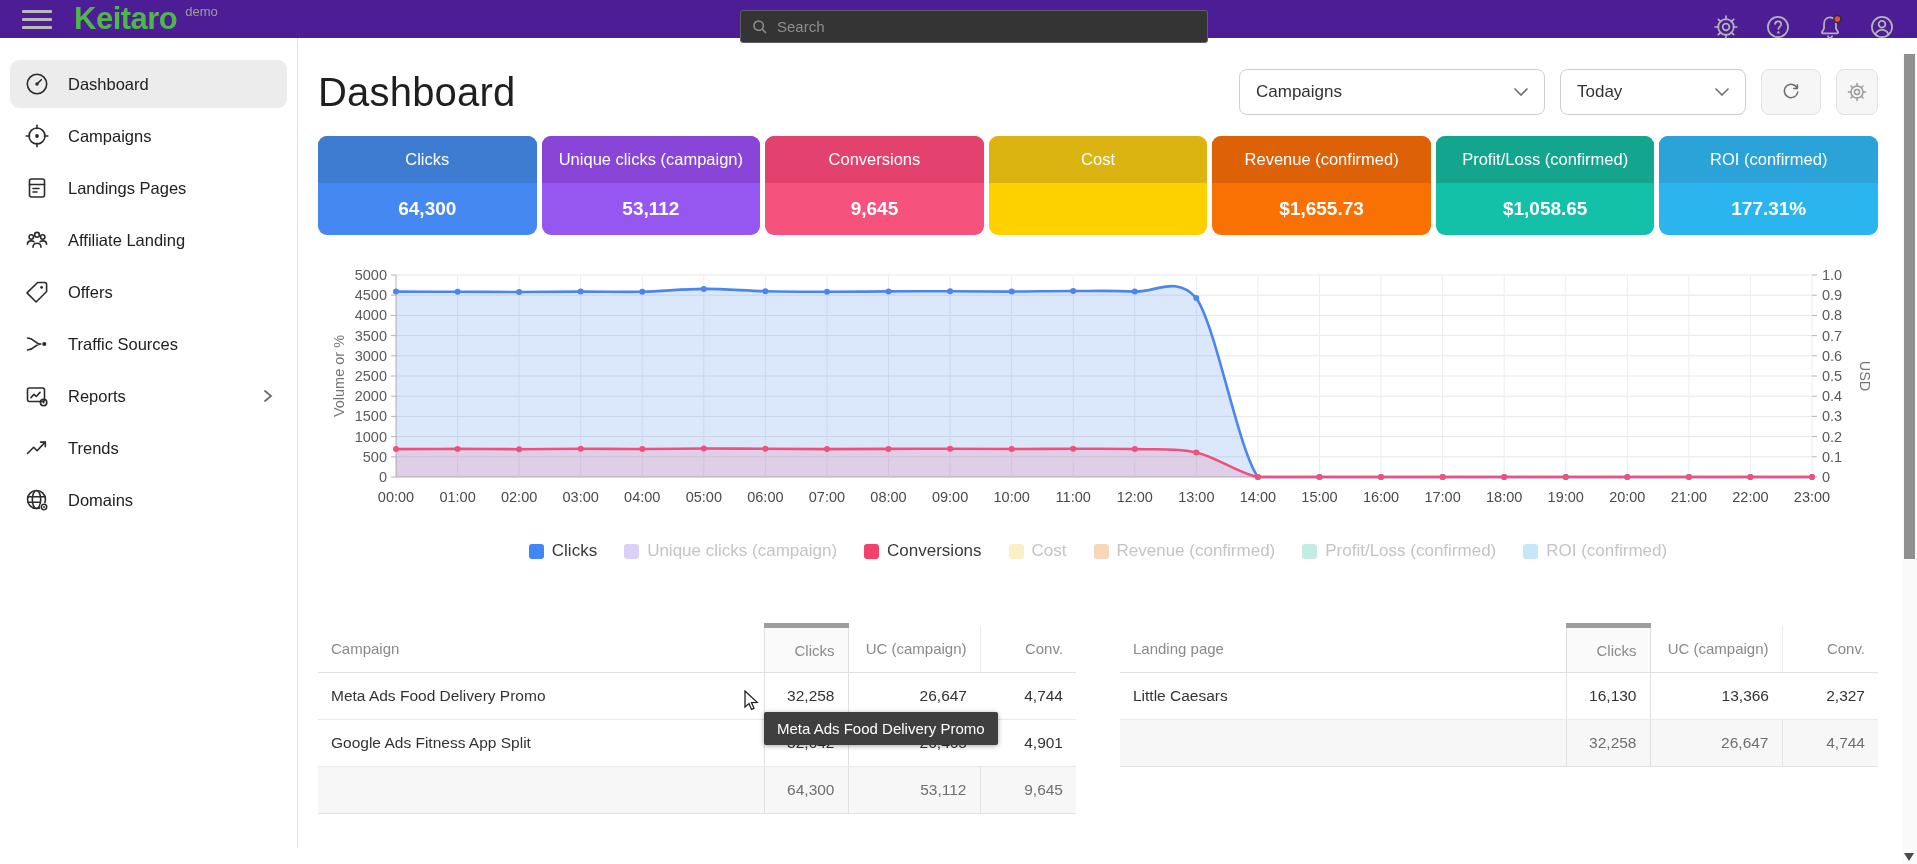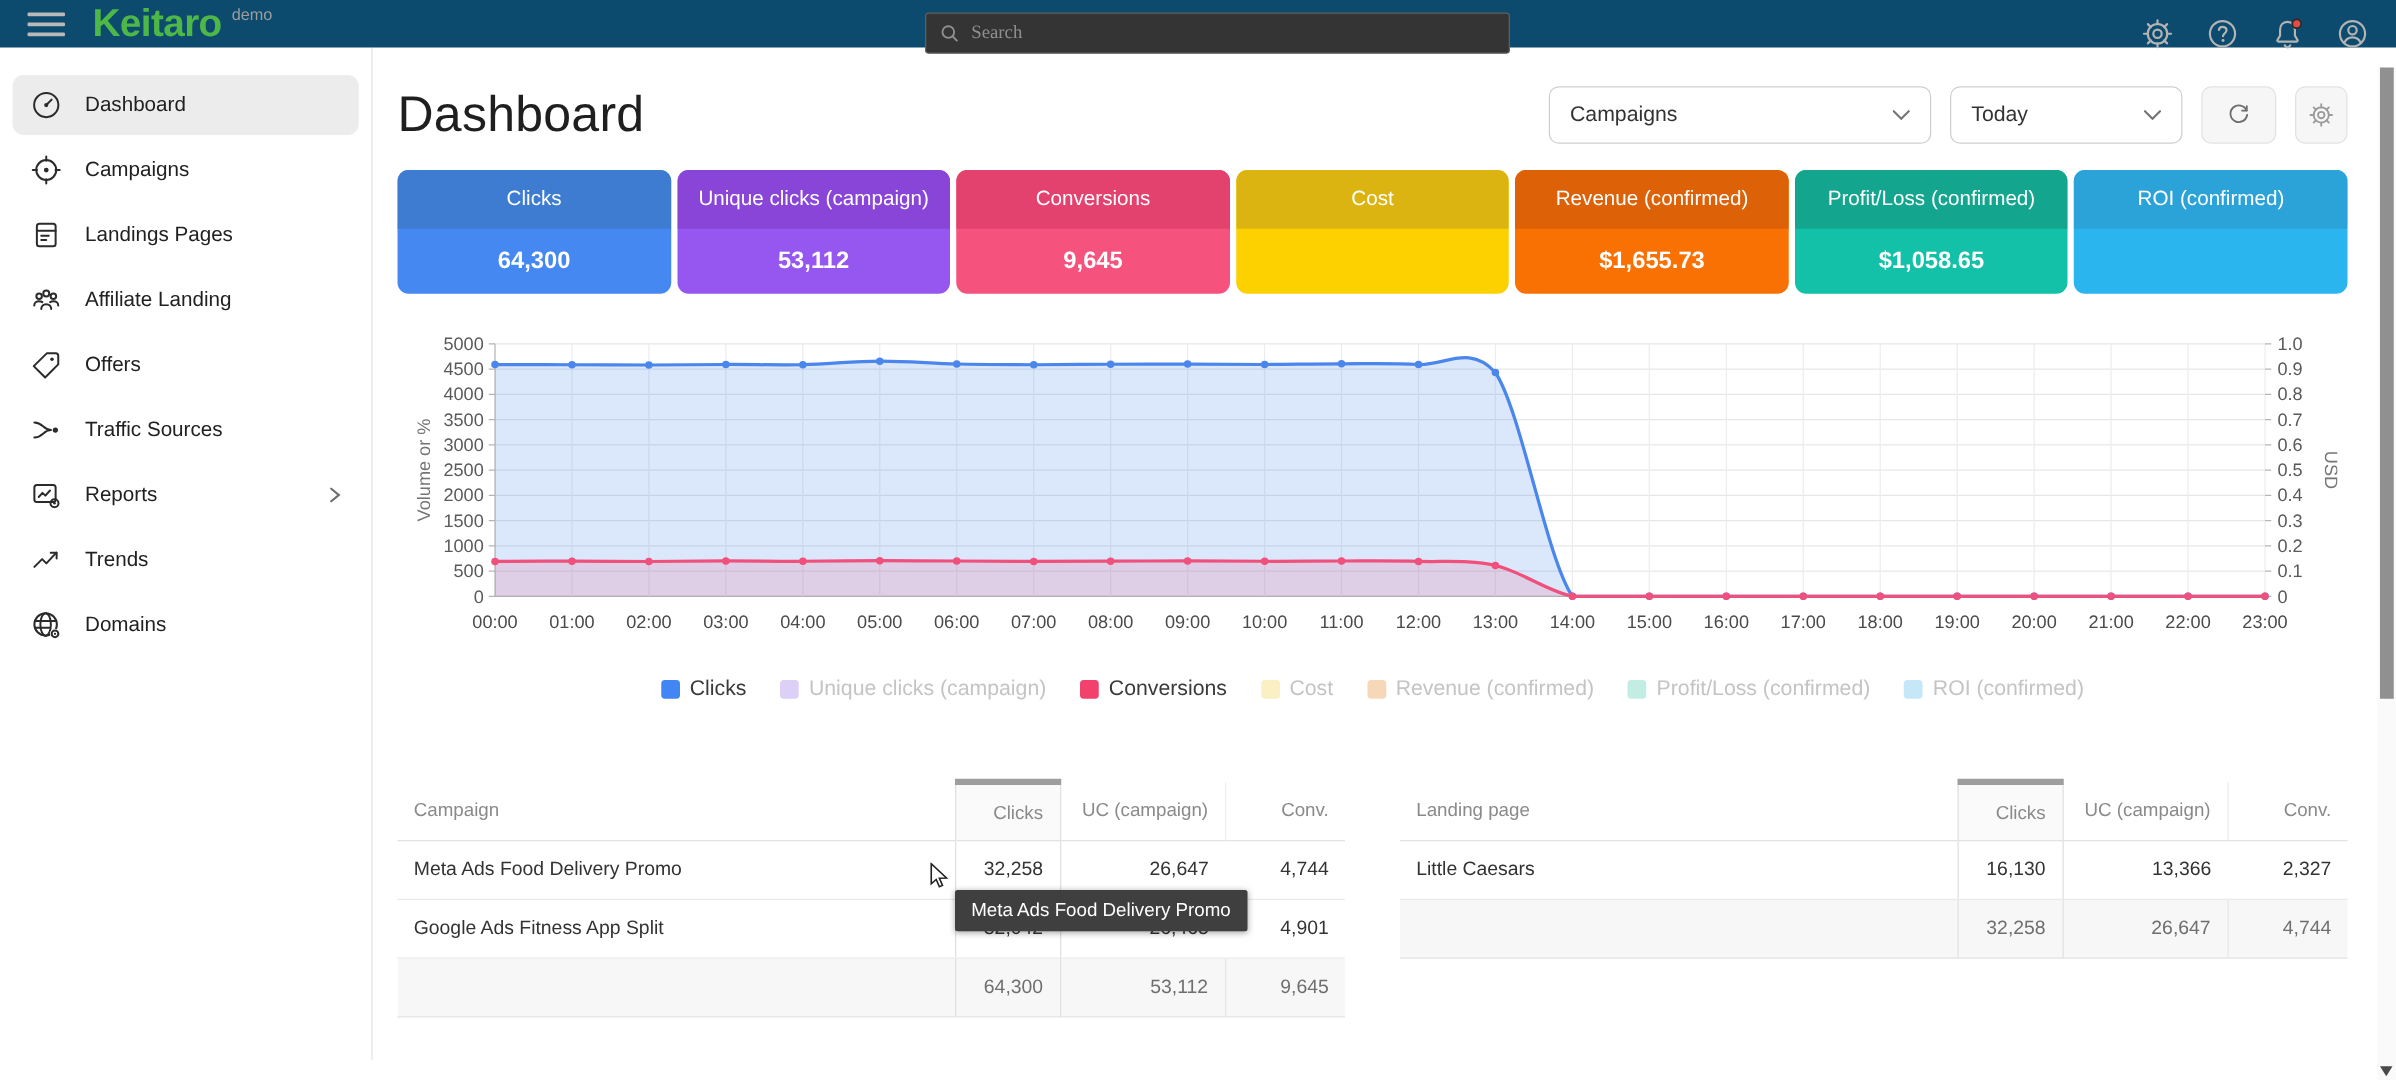--- a/index.html
+++ b/index.html
@@ -1,29 +1,29 @@
 <!DOCTYPE html>
 <html><head>
 <meta charset="utf-8">
 <style>
   *{margin:0;padding:0;box-sizing:border-box}
   html,body{width:1917px;height:864px;overflow:hidden;background:#fff;
     font-family:"Liberation Sans","DejaVu Sans",sans-serif;color:#333}
   
-  .topbar{height:38px;background:#0c4a6e;display:flex;align-items:center;position:relative;z-index:5}
+  .topbar{height:38px;background:#4c1d95;display:flex;align-items:center;position:relative;z-index:5}
   .hamburger{width:30px;margin-left:22px;cursor:pointer}
   .hamburger div{height:3px;background:#b9b9b9;border-radius:1px;margin:5px 0}
   .brand{display:flex;align-items:flex-start;margin-left:22px}
   .brand-name{font-size:31px;font-weight:800;color:#4db748;letter-spacing:-.5px;line-height:34px}
   .brand-demo{font-size:13px;color:#9e9e9e;margin-left:8px;margin-top:2px}
   .search{position:absolute;left:740px;top:10px;width:468px;height:33px;border:1px solid #5f5f5f;
     border-radius:3px;background:#343434;display:flex;align-items:center;padding:0 10px}
   .search svg{width:17px;height:17px;fill:none;stroke:#8f8f8f;stroke-width:1.8;flex:none}
   .search input{flex:1;background:transparent;border:none;outline:none;color:#ddd;font-size:15px;margin-left:9px;
-    font-family:Liberation Serif, serif}
+    font-family:Liberation Sans, sans-serif}
   .search input::placeholder{color:#8f8f8f}
   .top-icons{position:absolute;right:22px;top:0;height:54px;display:flex;align-items:center;gap:26px}
   .tico{width:26px;height:26px;cursor:pointer}
   .tico svg{width:26px;height:26px;fill:none;stroke:#b4b4b4;stroke-width:1.6;stroke-linecap:round;stroke-linejoin:round}
   .tico svg .f{fill:#b4b4b4;stroke:none}
   
   .page{display:flex;height:810px}
   .sidebar{width:298px;flex:none;background:#fff;border-right:1px solid #e3e3e3;padding-top:18px}
   .side-item{display:flex;align-items:center;height:48px;margin:4px 10px;padding:0 14px;border-radius:9px;
     cursor:pointer;position:relative}
@@ -284,20 +284,21 @@
         <div class="card" style="background: rgb(249, 113, 3);">
           <div class="card-h" style="background: rgb(221, 98, 7);">Revenue (confirmed)</div>
           <div class="card-v">$1,655.73</div>
         </div>
         <div class="card" style="background: rgb(19, 192, 168);">
           <div class="card-h" style="background: rgb(20, 165, 142);">Profit/Loss (confirmed)</div>
           <div class="card-v">$1,058.65</div>
         </div>
         <div class="card" style="background: rgb(42, 181, 239);">
           <div class="card-h" style="background: rgb(43, 163, 216);">ROI (confirmed)</div>
+          <div class="card-v">177.31%</div>
         </div>
       </div>
 
     <div class="chartwrap" id="chartwrap">
         <svg width="1552" height="248" viewBox="0 0 1552 248" font-family="Liberation Sans, sans-serif">
           <line x1="78" y1="212" x2="1494" y2="212" stroke="#b5b5b5" stroke-width="1"></line>
           <line x1="73" y1="212" x2="78" y2="212" stroke="#b5b5b5"></line>
           <text x="69" y="217" text-anchor="end" font-size="14.5" fill="#5a5a5a">0</text>
           <line x1="78" y1="191.8" x2="1494" y2="191.8" stroke="#e7e7e7" stroke-width="1"></line>
           <line x1="73" y1="191.8" x2="78" y2="191.8" stroke="#b5b5b5"></line>

